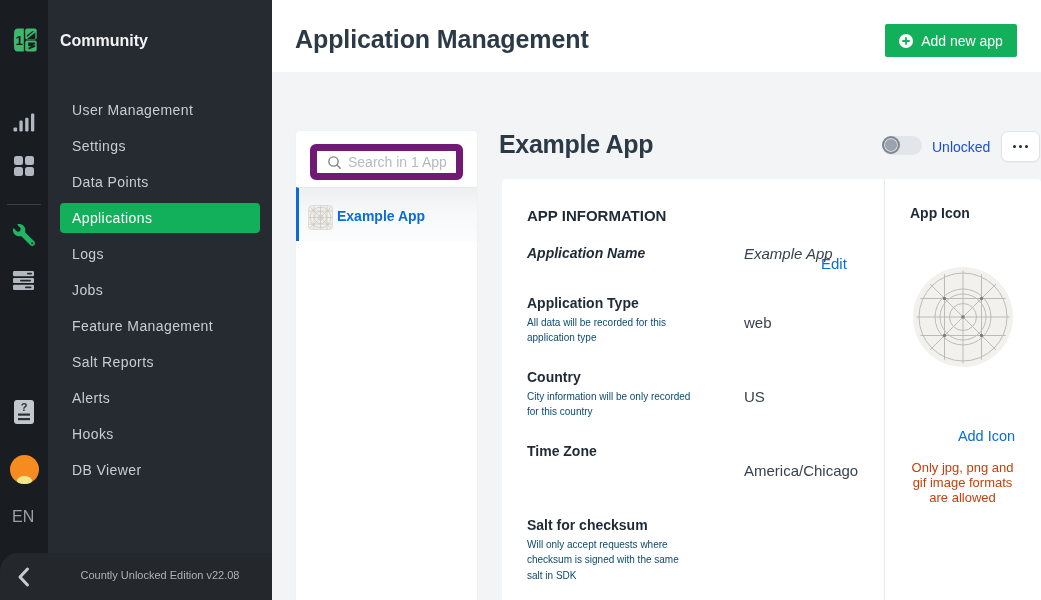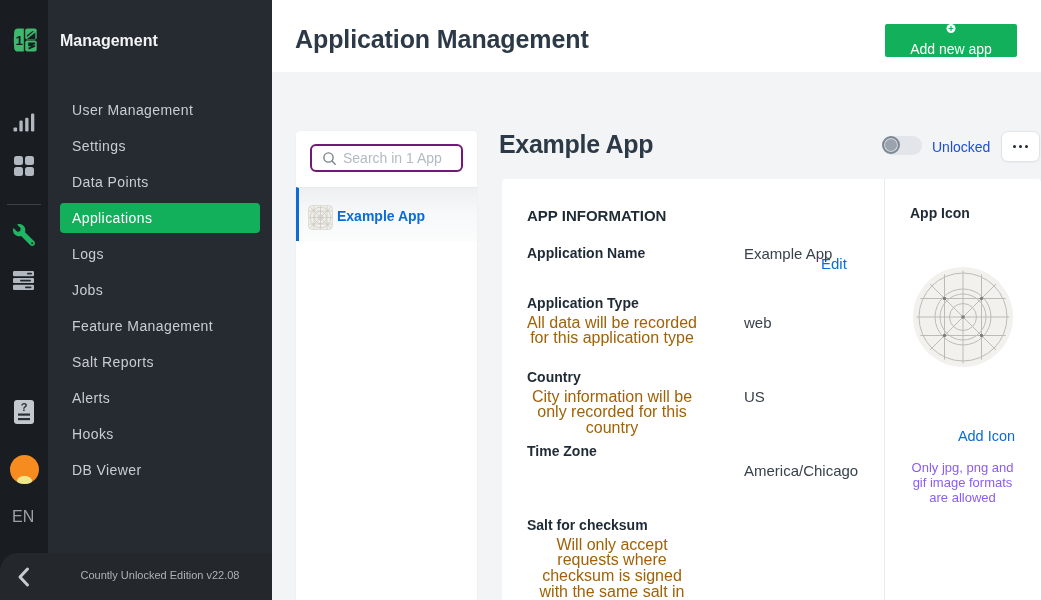--- a/index.html
+++ b/index.html
@@ -10,58 +10,58 @@
 .footerbar { position:absolute; left:0; top:553px; width:272px; height:47px; background:#24282d; border-top-left-radius:18px; z-index:5; }
 .mgmt-title { position:absolute; left:60px; top:32px; color:#f2f3f4; font-size:16px; font-weight:700; z-index:2; }
 .menu { position:absolute; left:60px; top:95px; width:200px; z-index:2; }
 .menu .item { height:30px; line-height:30px; margin-bottom:6px; padding-left:12px; color:#c9cdd1; font-size:14px; letter-spacing:0.4px; border-radius:4px; }
 .menu .item.active { background:#12b05a; color:#fff; }
 
 .ricon { position:absolute; z-index:2; }
 
 .header { position:absolute; left:272px; top:0; width:769px; height:72px; background:#fff; }
 .pagetitle { position:absolute; left:295px; top:25px; font-size:25px; font-weight:700; color:#2c3a47; letter-spacing:-0.1px; }
-.addbtn { position:absolute; left:885px; top:24px; width:132px; height:33px; background:#12b05a; border-radius:2px; color:#fff; font-size:14px; display:flex; align-items:center; justify-content:center; gap:8px;flex-direction:column; }
+.addbtn { position:absolute; left:885px; top:24px; width:132px; height:33px; background:#12b05a; border-radius:2px; color:#fff; font-size:14px; display:flex; align-items:center; justify-content:center; gap:8px; }
 
 .appcard { position:absolute; left:296px; top:131px; width:181px; height:469px; background:#fff; border-radius:4px 4px 0 0; box-shadow:0 0 2px rgba(0,0,0,0.05); }
-.search { position:absolute; left:14px; top:13px; width:153px; height:28px; border:2px solid #701a75; border-radius:6px; display:flex; align-items:center; padding-left:11px; background:#fff; }
+.search { position:absolute; left:14px; top:13px; width:153px; height:36px; border:7px solid #701a75; border-radius:6px; display:flex; align-items:center; padding-left:11px; background:#fff; }
 .search .ph { color:#b4bac2; font-size:14px; margin-left:7px; }
 .appitem { position:absolute; left:0; top:56px; width:181px; height:54px; background:linear-gradient(180deg,#edeff0 0%,#f7f8f9 45%,#fbfcfc 100%); border-left:3px solid #0b6bd7; border-top:1px solid #e8eaec; }
 .appitem .aicon { position:absolute; left:8.5px; top:17px; }
 .appitem .atxt { position:absolute; left:38px; top:19.5px; color:#0b6bd7; font-size:14px; font-weight:700; }
 
 .apptitle { position:absolute; left:499px; top:130px; font-size:25px; font-weight:700; color:#2c3a47; letter-spacing:-0.3px; }
 .toggle { position:absolute; left:882px; top:136px; width:40px; height:19px; background:#e2e5ea; border-radius:10px; }
 .toggle .knob { position:absolute; left:0px; top:0px; width:18px; height:18px; border-radius:50%; background:#9aa3ae; border:2px solid #7d8894; box-shadow:inset 0 0 0 1px rgba(255,255,255,0.65); }
 .unlocked { position:absolute; left:932px; top:139px; font-size:14px; color:#1d4ed8;text-align:center; }
 .menubtn { position:absolute; left:1001px; top:131px; width:39px; height:31px; background:#fff; border:1px solid #e0e3e8; border-radius:7px; box-shadow:0 1px 2px rgba(0,0,0,0.04); display:flex; align-items:center; justify-content:center; gap:2.5px; }
 .menubtn i { width:3.5px; height:3.5px; border-radius:50%; background:#222830; }
 
 .bigcard { position:absolute; left:502px; top:179px; width:539px; height:421px; background:#fff; border-radius:4px 4px 0 0; }
 .vdivider { position:absolute; left:382px; top:0; width:1px; height:421px; background:#e8eaed; }
 .appinfo-title { position:absolute; left:25px; top:28px; font-size:15px; font-weight:700; color:#1e2a35; letter-spacing:0px; }
 .editlink { position:absolute; left:319px; top:30px; font-size:15px; color:#0b6bd7;margin-top:46px; }
 .row-label { font-size:14px; font-weight:700; color:#1e2a35; }
-.row-desc { font-size:16px; color:#a16207; line-height:15.8px; margin-top:3.5px; width:170px;text-align:center; }
+.row-desc { font-size:10px; color:#0c4a6e; line-height:15.8px; margin-top:3.5px; width:170px; }
 .row-val { position:absolute; left:217px; top:0; font-size:15px; color:#39424c; font-weight:400; }
 .irow { position:absolute; left:25px; width:350px; }
 
 .appicon-title { position:absolute; left:408px; top:26px; font-size:14px; font-weight:700; color:#1e2a35; }
 .addicon { position:absolute; left:382px; top:249px; width:157px; text-align:center; font-size:14.5px; color:#0b6bd7;padding-left:48px; }
-.icon-note { position:absolute; left:382px; top:281px; width:157px; text-align:center; font-size:13px; color:#8b5cf6; line-height:15px; }
+.icon-note { position:absolute; left:382px; top:281px; width:157px; text-align:center; font-size:13px; color:#c2410c; line-height:15px; }
 
 .ftext { position:absolute; left:48px; top:569px; width:224px; text-align:center; color:#aeb2b6; font-size:11px; z-index:6; }
 .chev { position:absolute; left:16px; top:566px; z-index:6; }
 </style>
 </head>
 <body>
 <div class="rail"></div>
 <div class="sidebar"></div>
 <div class="footerbar"></div>
-<div class="mgmt-title">Management</div>
+<div class="mgmt-title">Community</div>
 <div class="menu">
   <div class="item">User Management</div>
   <div class="item">Settings</div>
   <div class="item">Data Points</div>
   <div class="item active">Applications</div>
   <div class="item">Logs</div>
   <div class="item">Jobs</div>
   <div class="item">Feature Management</div>
   <div class="item">Salt Reports</div>
   <div class="item">Alerts</div>
@@ -169,21 +169,21 @@
     <i></i>
     <i></i>
     <i></i>
   </div>
 
 <div class="bigcard">
   <div class="vdivider"></div>
   <div class="appinfo-title">APP INFORMATION</div>
   <div class="editlink">Edit</div>
 
-  <div class="irow" style="top:66px;">
+  <div class="irow" style="top:66px;font-style:italic;">
     <div class="row-label">Application Name</div>
     <div class="row-val">Example App</div>
   </div>
   <div class="irow" style="top:116px;">
     <div class="row-label">Application Type</div>
     <div class="row-desc">All data will be recorded for this application type</div>
     <div class="row-val" style="top:19px;">web</div>
   </div>
   <div class="irow" style="top:190px;">
     <div class="row-label">Country</div>

